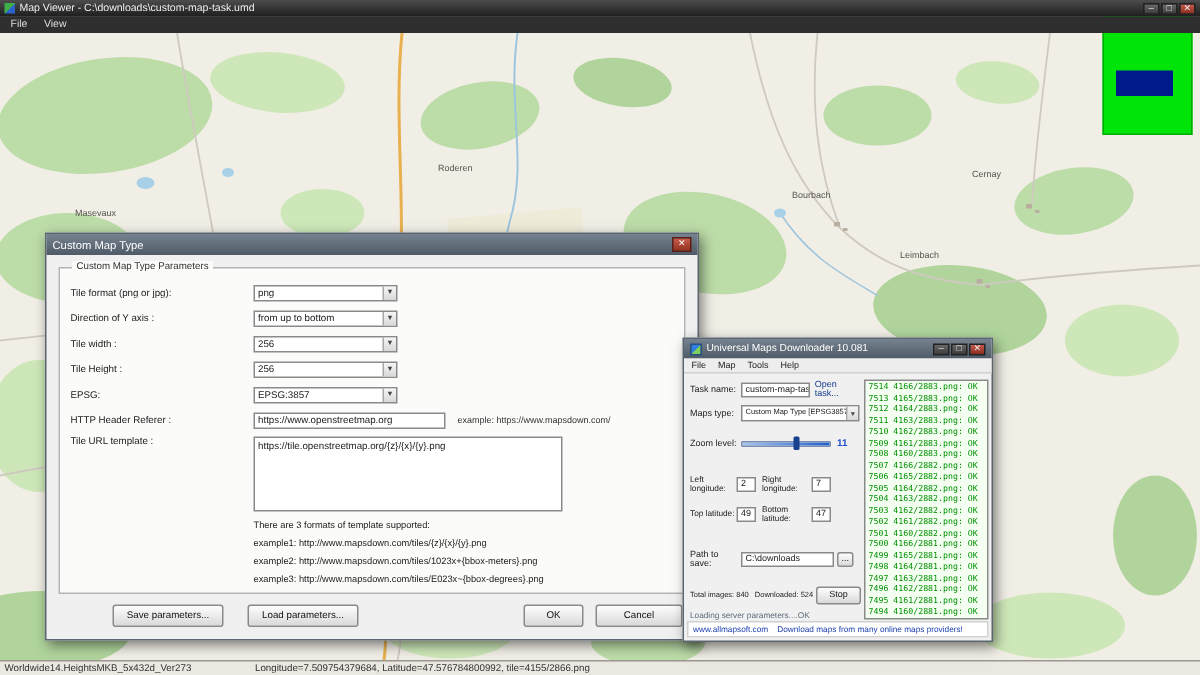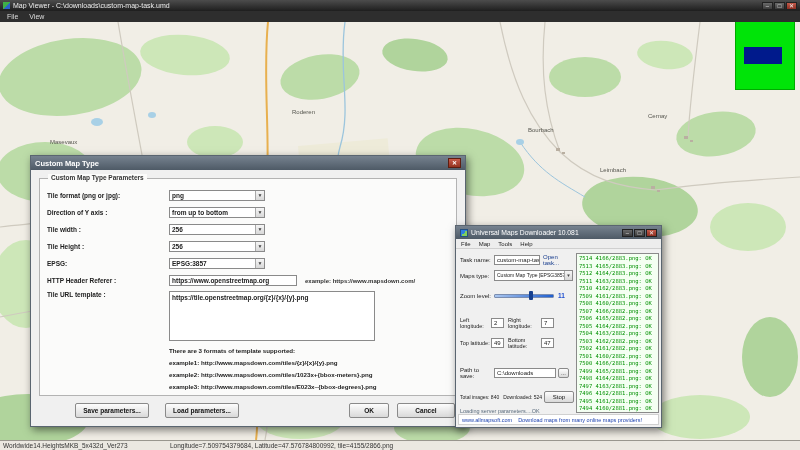--- a/index.html
+++ b/index.html
@@ -31,21 +31,21 @@
   
   .dlg { position:absolute; background:#f0f0f0; border:1px solid #5a6570; box-shadow:2px 3px 8px rgba(0,0,0,.5); z-index:30; }
   .dlg-title { height:14px; background:linear-gradient(#76828f,#4e5a66); color:#fff; font-size:7.5px;
     display:flex; align-items:center; padding:0 4px; gap:3px; }
   .dlg-title .title { flex:1; white-space:nowrap; overflow:hidden; }
   .xbtn { width:13px; height:10px; background:linear-gradient(#c75b4b,#93321f); border:1px solid #5e1d10; color:#fff;
     font-size:6px; line-height:8px; text-align:center; }
   .mini-icon { width:8px; height:8px; background:linear-gradient(135deg,#2f7fe0 50%,#7fd05a 50%); border:1px solid #25507f; flex:none; }
 
   
-  .custom { left:30px; top:155px; width:436px; height:272px;font-weight:bold; }
+  .custom { left:30px; top:155px; width:436px; height:272px; }
   .groupbox { position:absolute; left:8px; top:22px; right:8px; height:218px; border:1px solid #b3b3b3;
     background:#fbfbfa; padding:8px 6px 2px 7px; }
   .group-label { position:absolute; top:-5px; left:8px; background:#fbfbfa; padding:0 3px; font-size:6.5px; color:#333; }
   .frow { display:flex; align-items:center; height:17px; font-size:6.5px; color:#222; }
   .frow .lbl { width:122px; flex:none; }
   .combo { width:96px; height:11px; background:#fff; border:1px solid #8a8a8a; position:relative;
     font-size:6.5px; line-height:9px; padding:0 11px 0 2px; overflow:hidden; white-space:nowrap; }
   .combo .arrow { position:absolute; right:0; top:0; bottom:0; width:9px; background:linear-gradient(#f6f6f6,#d8d8d8);
     border-left:1px solid #a8a8a8; font-size:5px; line-height:9px; text-align:center; color:#444; }
   .tfield { height:11px; background:#fff; border:1px solid #8a8a8a; font-size:6.5px; line-height:9px;

